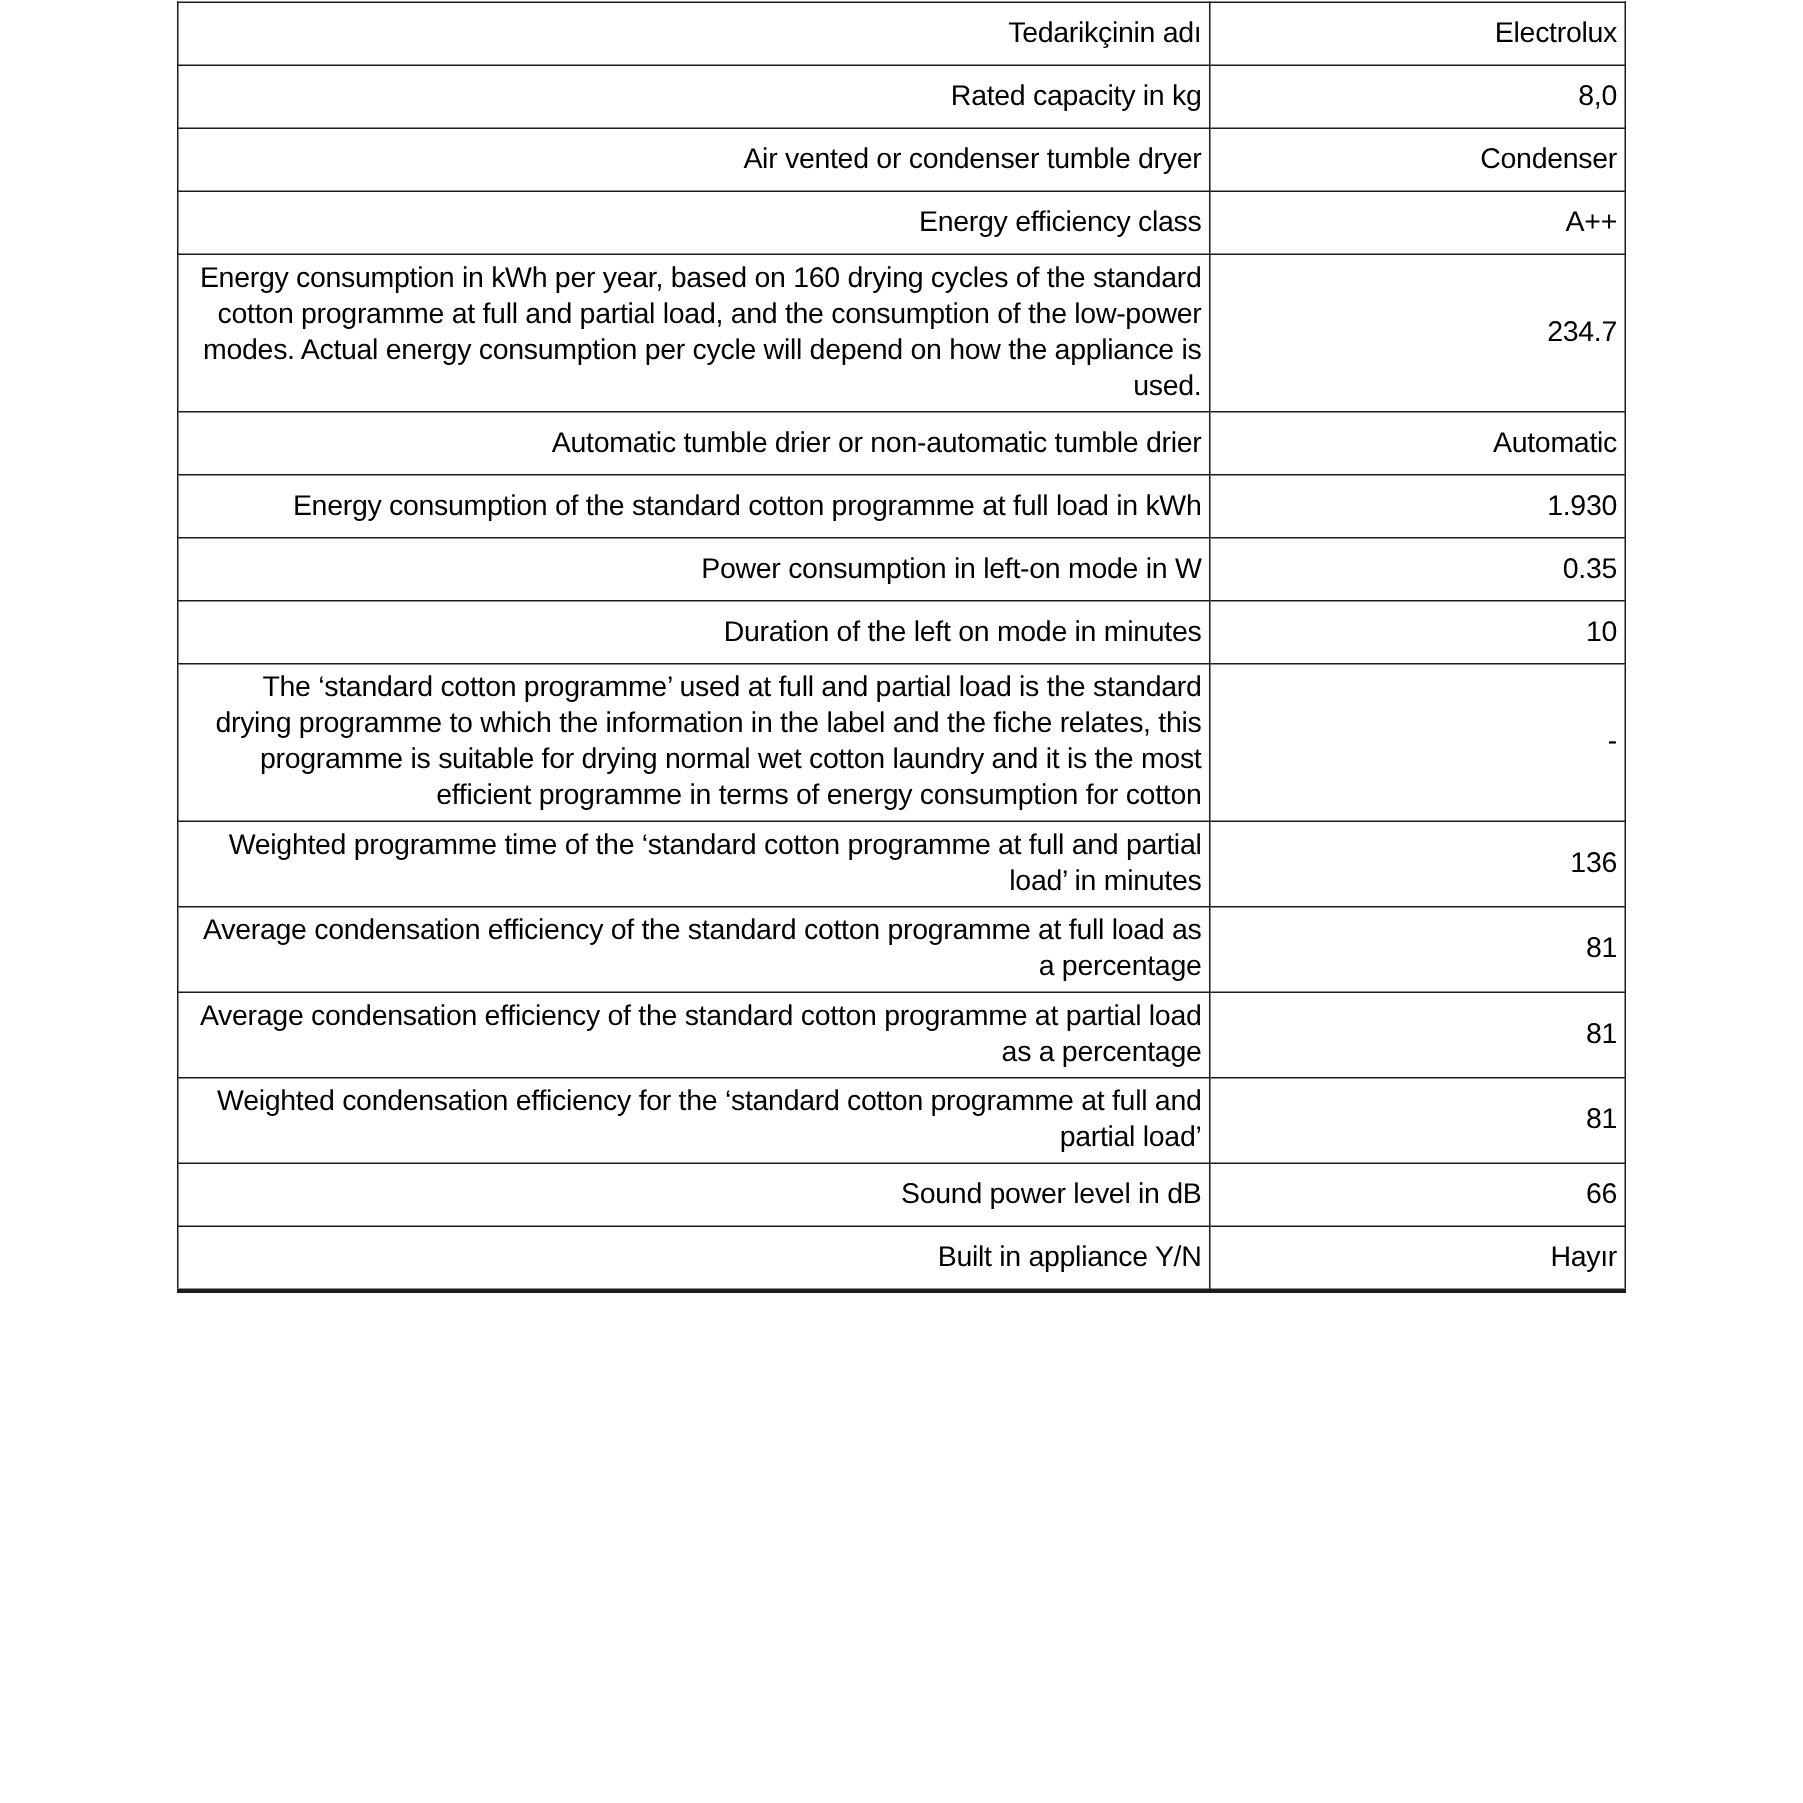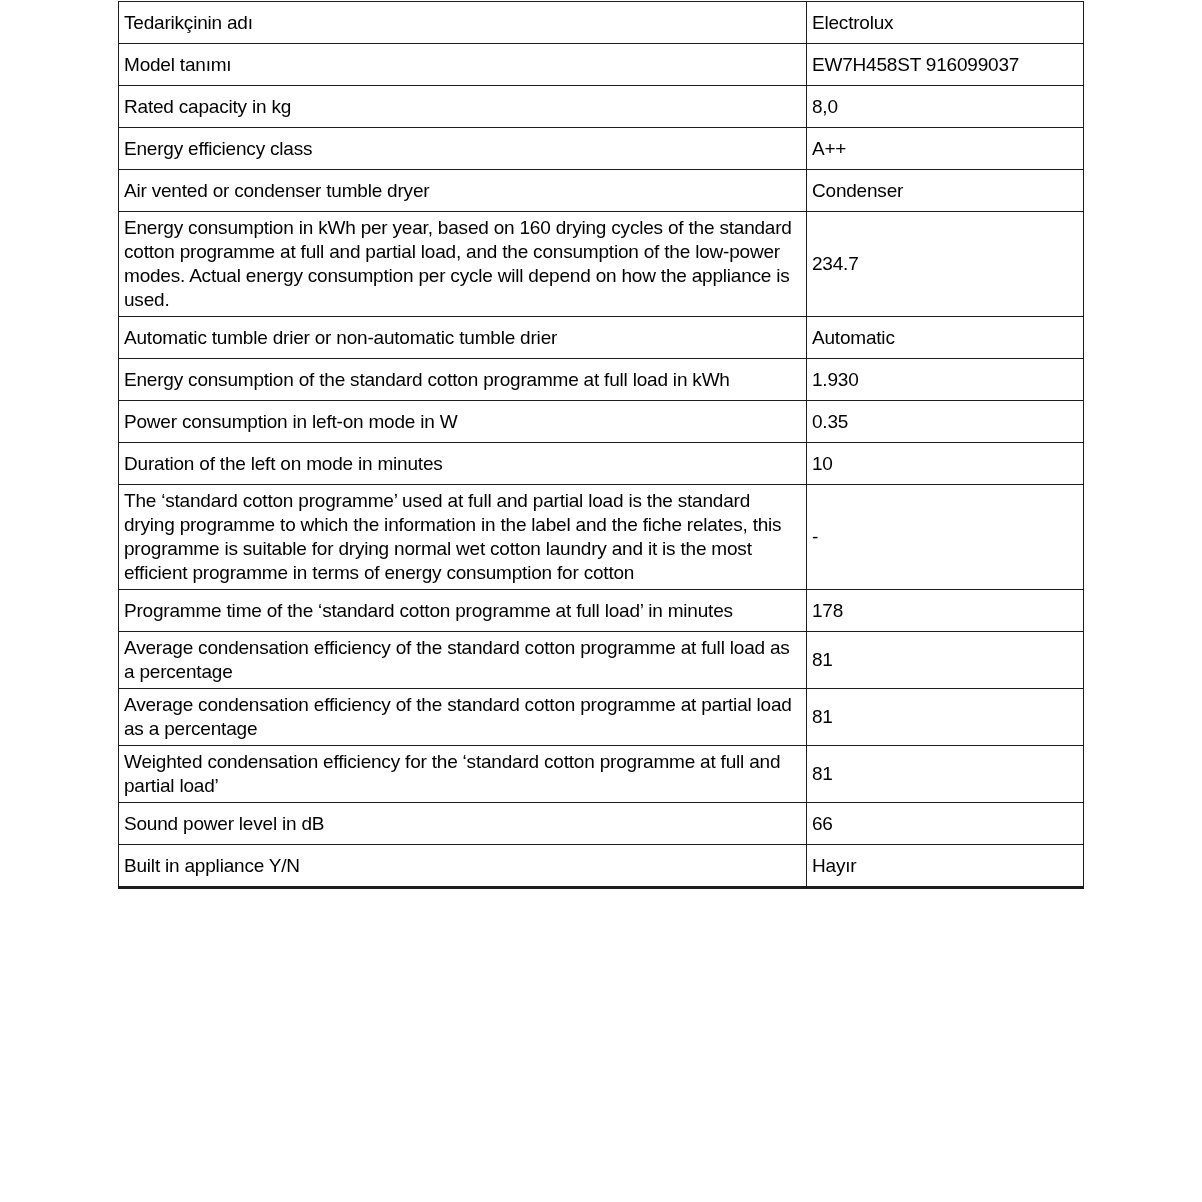--- a/index.html
+++ b/index.html
@@ -10,20 +10,21 @@
     width: 1202px;
     height: 1202px;
     overflow: hidden;
   }
   .page {
     width: 1202px;
     height: 1202px;
     background: #ffffff;
     box-sizing: border-box;
     padding-top: 1px;
+    text-align: right;
   }
   table.spec-table {
     border-collapse: collapse;
     table-layout: fixed;
     width: 965px;
     margin-left: 118px;
     background: #ffffff;
     font-family: "Liberation Sans", "DejaVu Sans", sans-serif;
     font-size: 19px;
     line-height: 24px;
@@ -54,34 +55,30 @@
       <col class="c-label">
       <col class="c-value">
     </colgroup>
     <tbody id="spec-body">
 
     <tr>
           <td class="label-cell">Tedarikçinin adı</td>
           <td class="value-cell">Electrolux</td>
         </tr>
         <tr>
-          <td class="label-cell">Model tanımı</td>
-          <td class="value-cell">EW7H458ST 916099037</td>
-        </tr>
-        <tr>
           <td class="label-cell">Rated capacity in kg</td>
           <td class="value-cell">8,0</td>
         </tr>
         <tr>
+          <td class="label-cell">Air vented or condenser tumble dryer</td>
+          <td class="value-cell">Condenser</td>
+        </tr>
+        <tr>
           <td class="label-cell">Energy efficiency class</td>
           <td class="value-cell">A++</td>
-        </tr>
-        <tr>
-          <td class="label-cell">Air vented or condenser tumble dryer</td>
-          <td class="value-cell">Condenser</td>
         </tr>
         <tr>
           <td class="label-cell">Energy consumption in kWh per year, based on 160 drying cycles of the standard cotton programme at full and partial load, and the consumption of the low-power modes. Actual energy consumption per cycle will depend on how the appliance is used.</td>
           <td class="value-cell">234.7</td>
         </tr>
         <tr>
           <td class="label-cell">Automatic tumble drier or non-automatic tumble drier</td>
           <td class="value-cell">Automatic</td>
         </tr>
         <tr>
@@ -94,22 +91,22 @@
         </tr>
         <tr>
           <td class="label-cell">Duration of the left on mode in minutes</td>
           <td class="value-cell">10</td>
         </tr>
         <tr>
           <td class="label-cell">The ‘standard cotton programme’ used at full and partial load is the standard drying programme to which the information in the label and the fiche relates, this programme is suitable for drying normal wet cotton laundry and it is the most efficient programme in terms of energy consumption for cotton</td>
           <td class="value-cell">-</td>
         </tr>
         <tr>
-          <td class="label-cell">Programme time of the ‘standard cotton programme at full load’ in minutes</td>
-          <td class="value-cell">178</td>
+          <td class="label-cell">Weighted programme time of the ‘standard cotton programme at full and partial load’ in minutes</td>
+          <td class="value-cell">136</td>
         </tr>
         <tr>
           <td class="label-cell">Average condensation efficiency of the standard cotton programme at full load as a percentage</td>
           <td class="value-cell">81</td>
         </tr>
         <tr>
           <td class="label-cell">Average condensation efficiency of the standard cotton programme at partial load as a percentage</td>
           <td class="value-cell">81</td>
         </tr>
         <tr>

